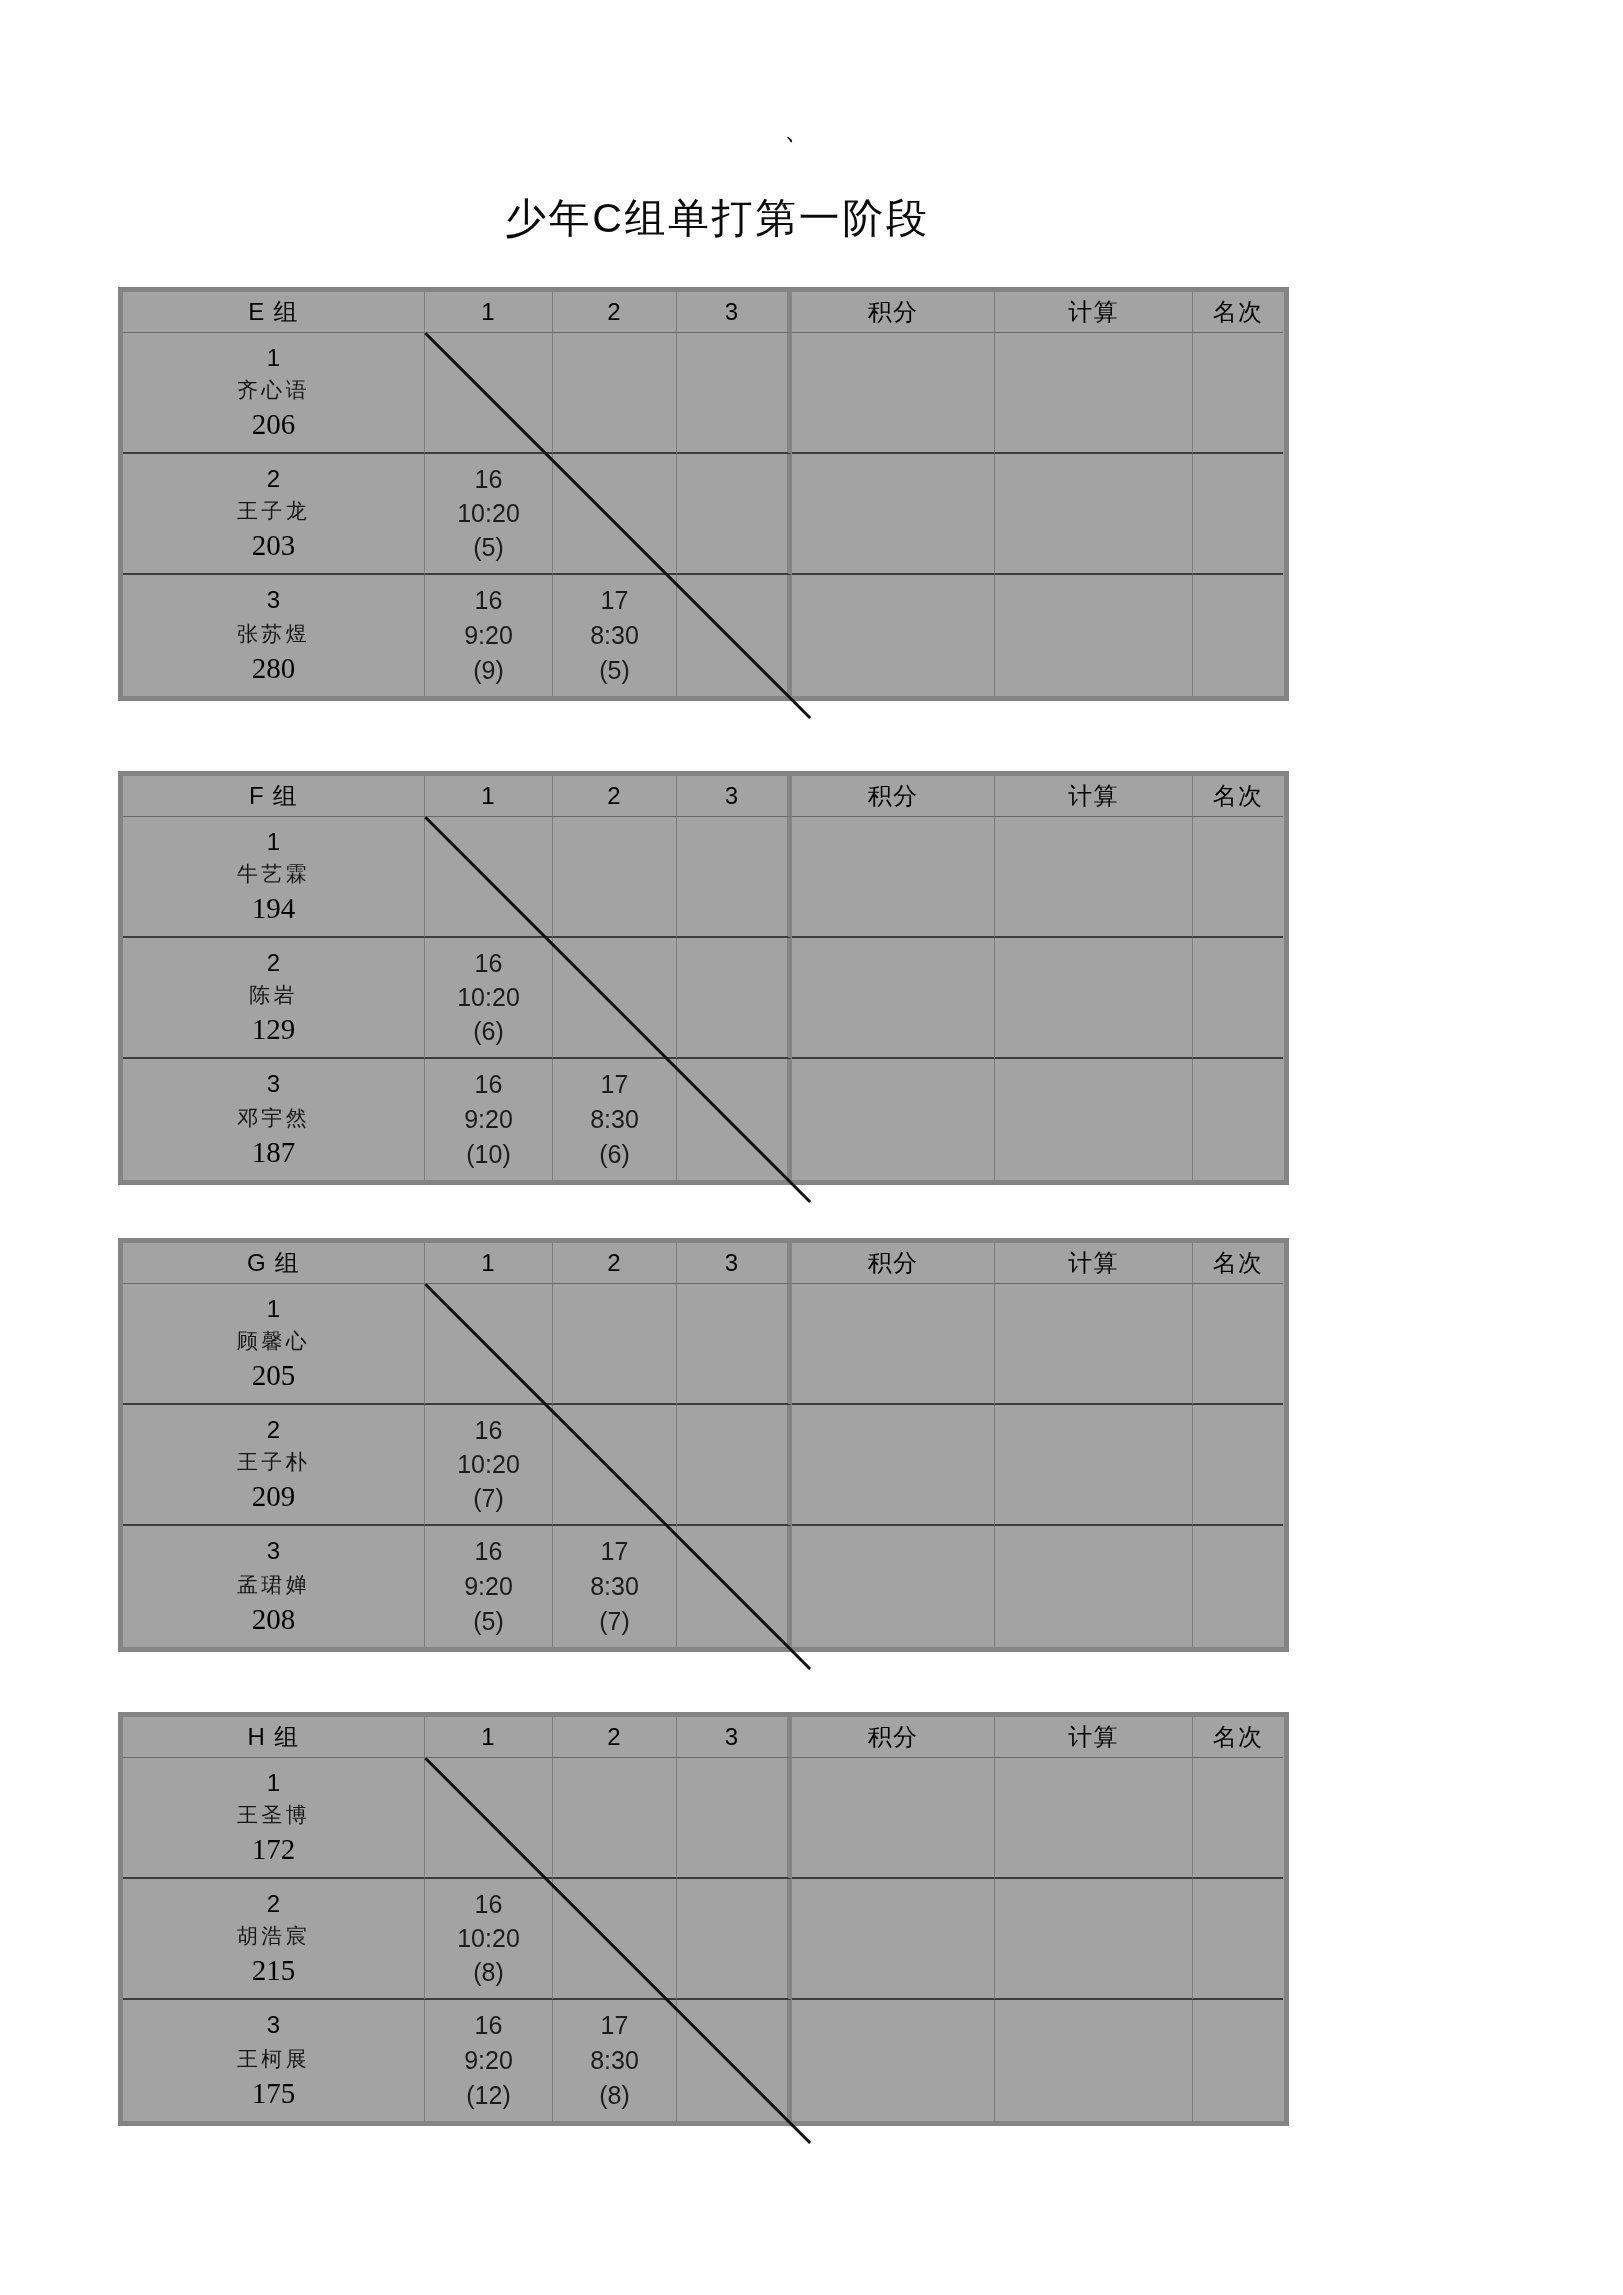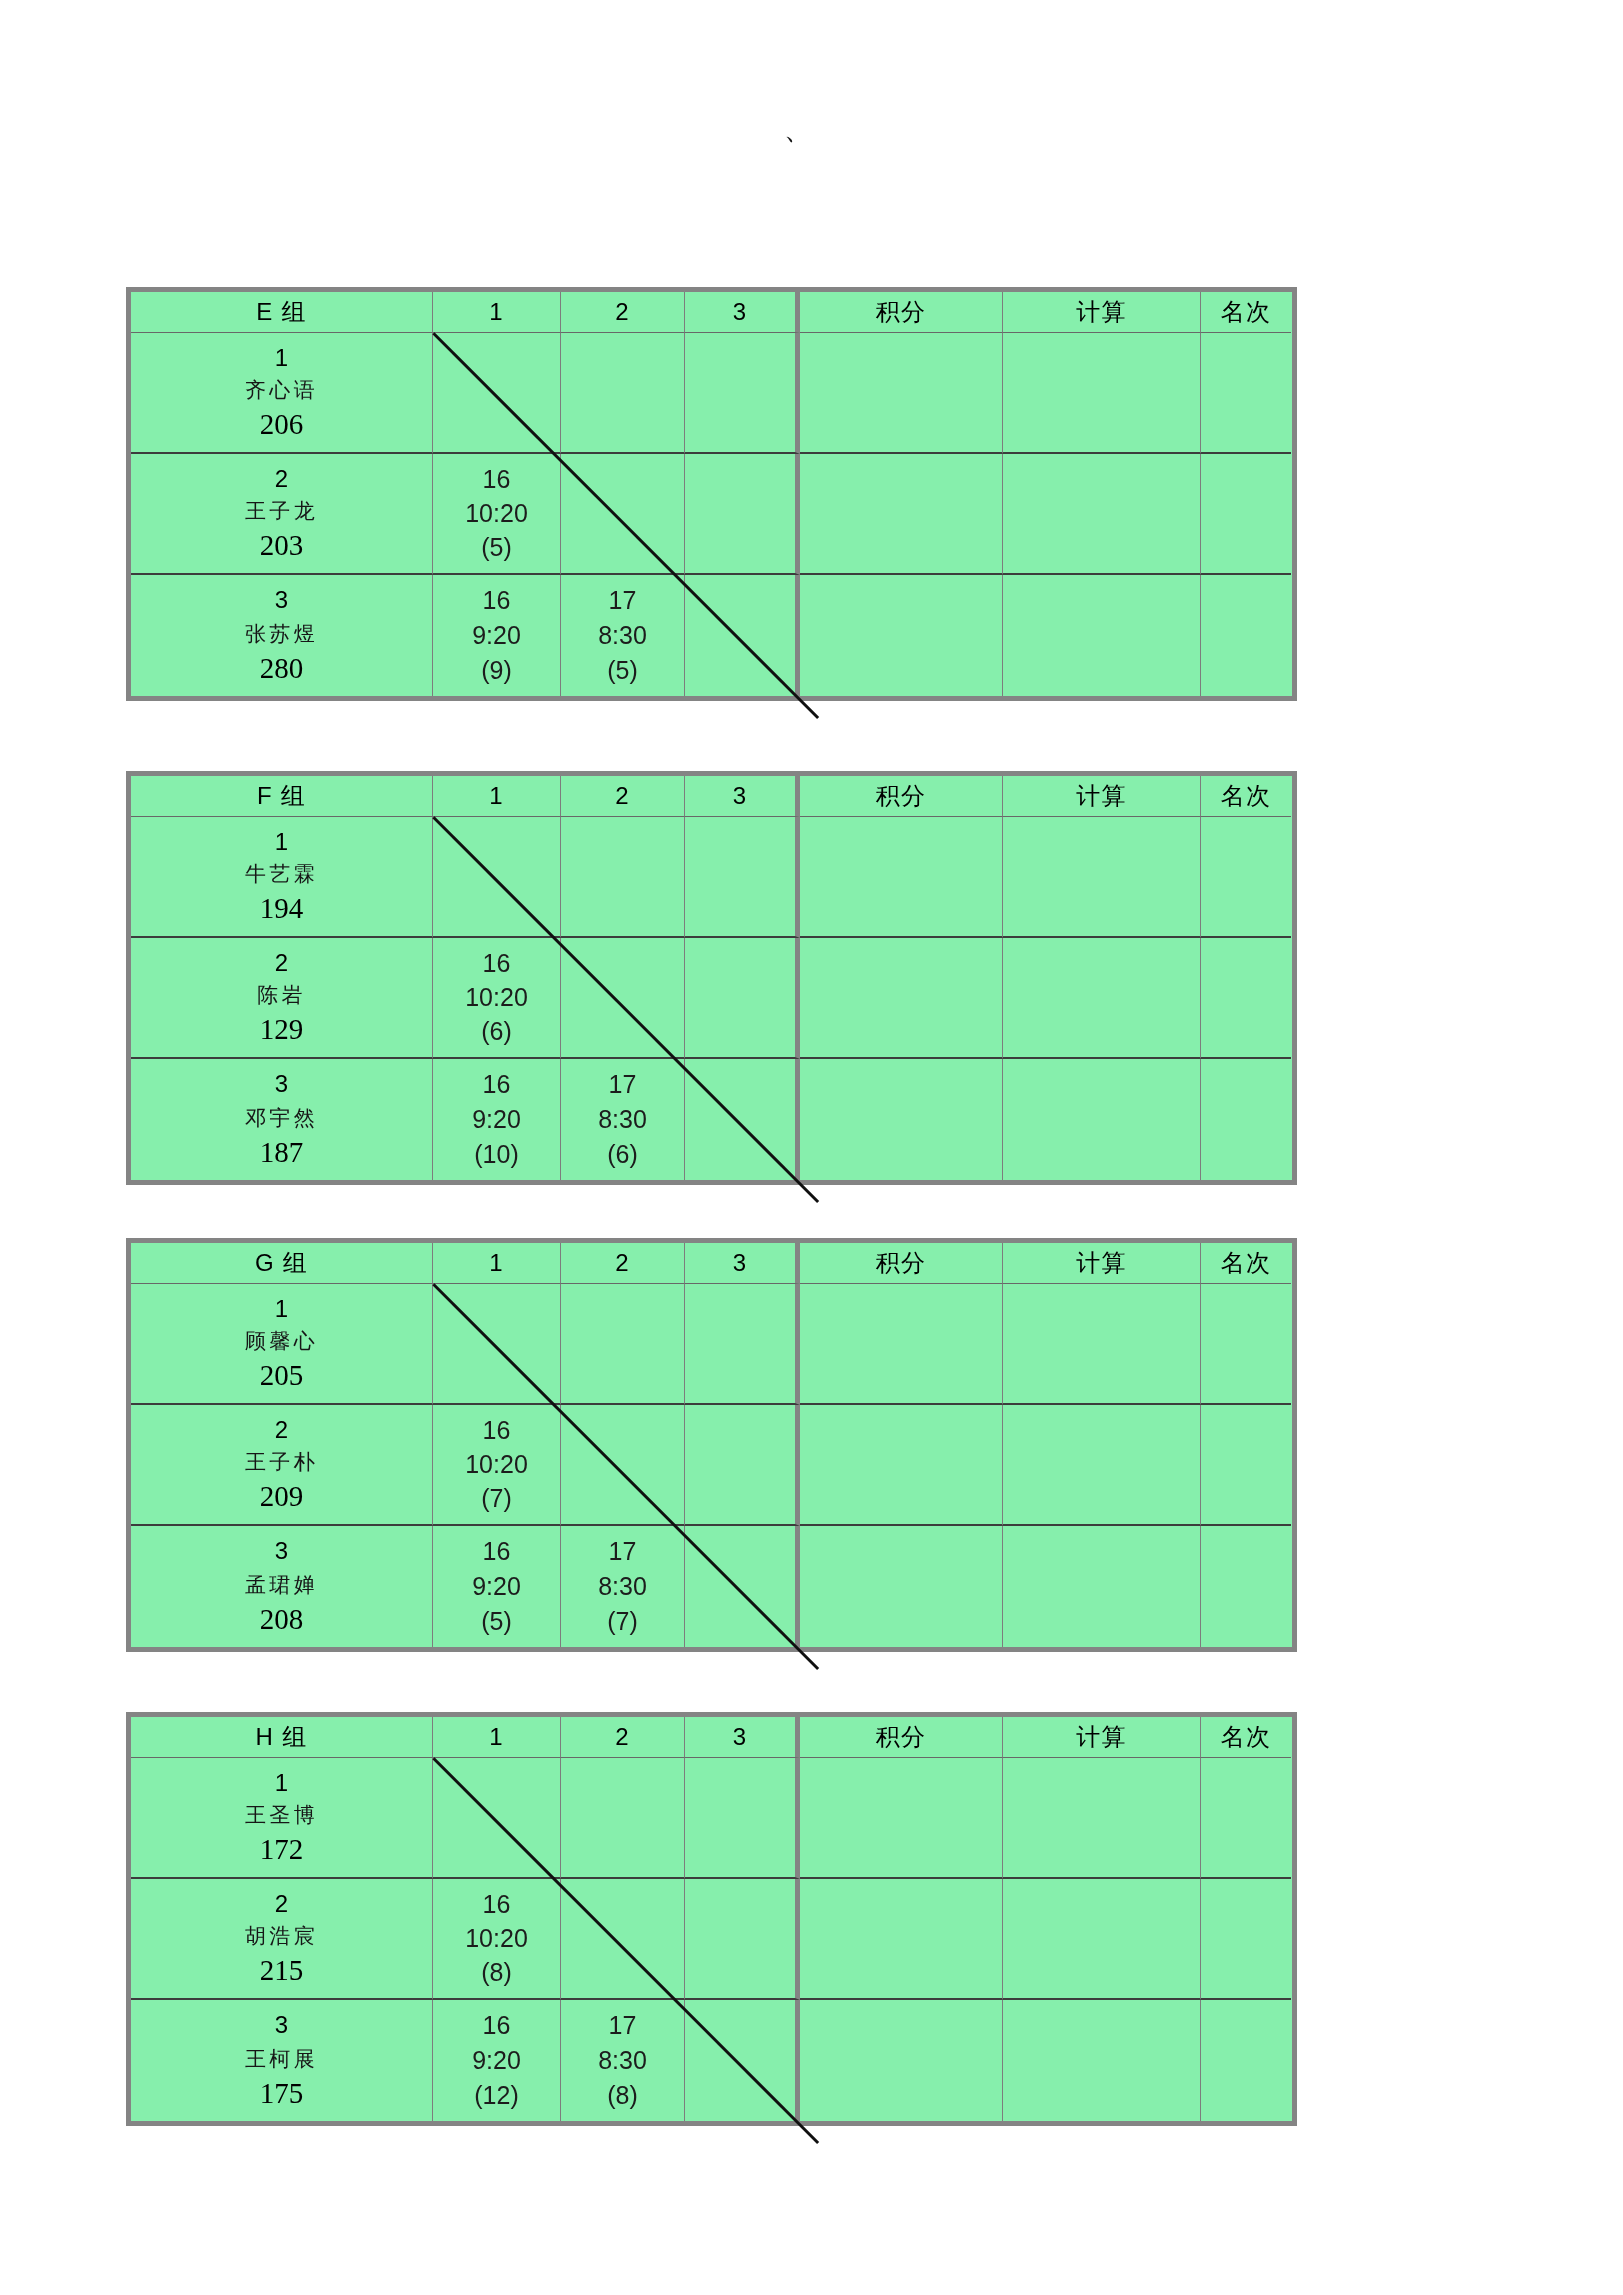--- a/index.html
+++ b/index.html
@@ -15,22 +15,22 @@
     position: absolute; left: 784px; top: 116px;
     font-size: 27.5px; color: #141414; line-height: 1;
   }
   .title {
     position: absolute; left: 505px; top: 196px;
     font-size: 41px; font-weight: 400; letter-spacing: 2.6px;
     white-space: nowrap; color: #0a0a0a; line-height: 1.1;
   }
 
   .gtable {
-    position: absolute; left: 126px; width: 1171px;
-    border: 5.9px solid #848484; background: #86efac;
+    position: absolute; left: 118px; width: 1171px;
+    border: 5.9px solid #848484; background: #a3a3a3;
   }
   .grid {
     display: grid;
     grid-template-columns: 302px 128px 124px 115px 203px 198px 90px;
     grid-template-rows: 41px 121px 121px 121px;
     width: 1160px;
   }
   .c {
     border-right: 1.3px solid #7d7d7d;
     border-bottom: 2px solid #3c3c3c;
@@ -54,20 +54,21 @@
     position: absolute; left: 0; top: 0;
     overflow: visible; pointer-events: none;
   }
 </style>
 </head>
 <body>
 
 <div class="page">
 
   <span class="stray">、</span>
+  <h1 class="title">少年C组单打第一阶段</h1>
 
   <section class="gtable" style="top:287px">
     <svg class="diag" width="720" height="458" viewBox="0 0 1100 700">
       <line x1="462" y1="63" x2="1050" y2="651" stroke="#101010" stroke-width="4.5"></line>
     </svg>
     <div class="grid">
       <div class="c hdr">E 组</div>
       <div class="c hdr">1</div>
       <div class="c hdr">2</div>
       <div class="c hdr tr">3</div>

